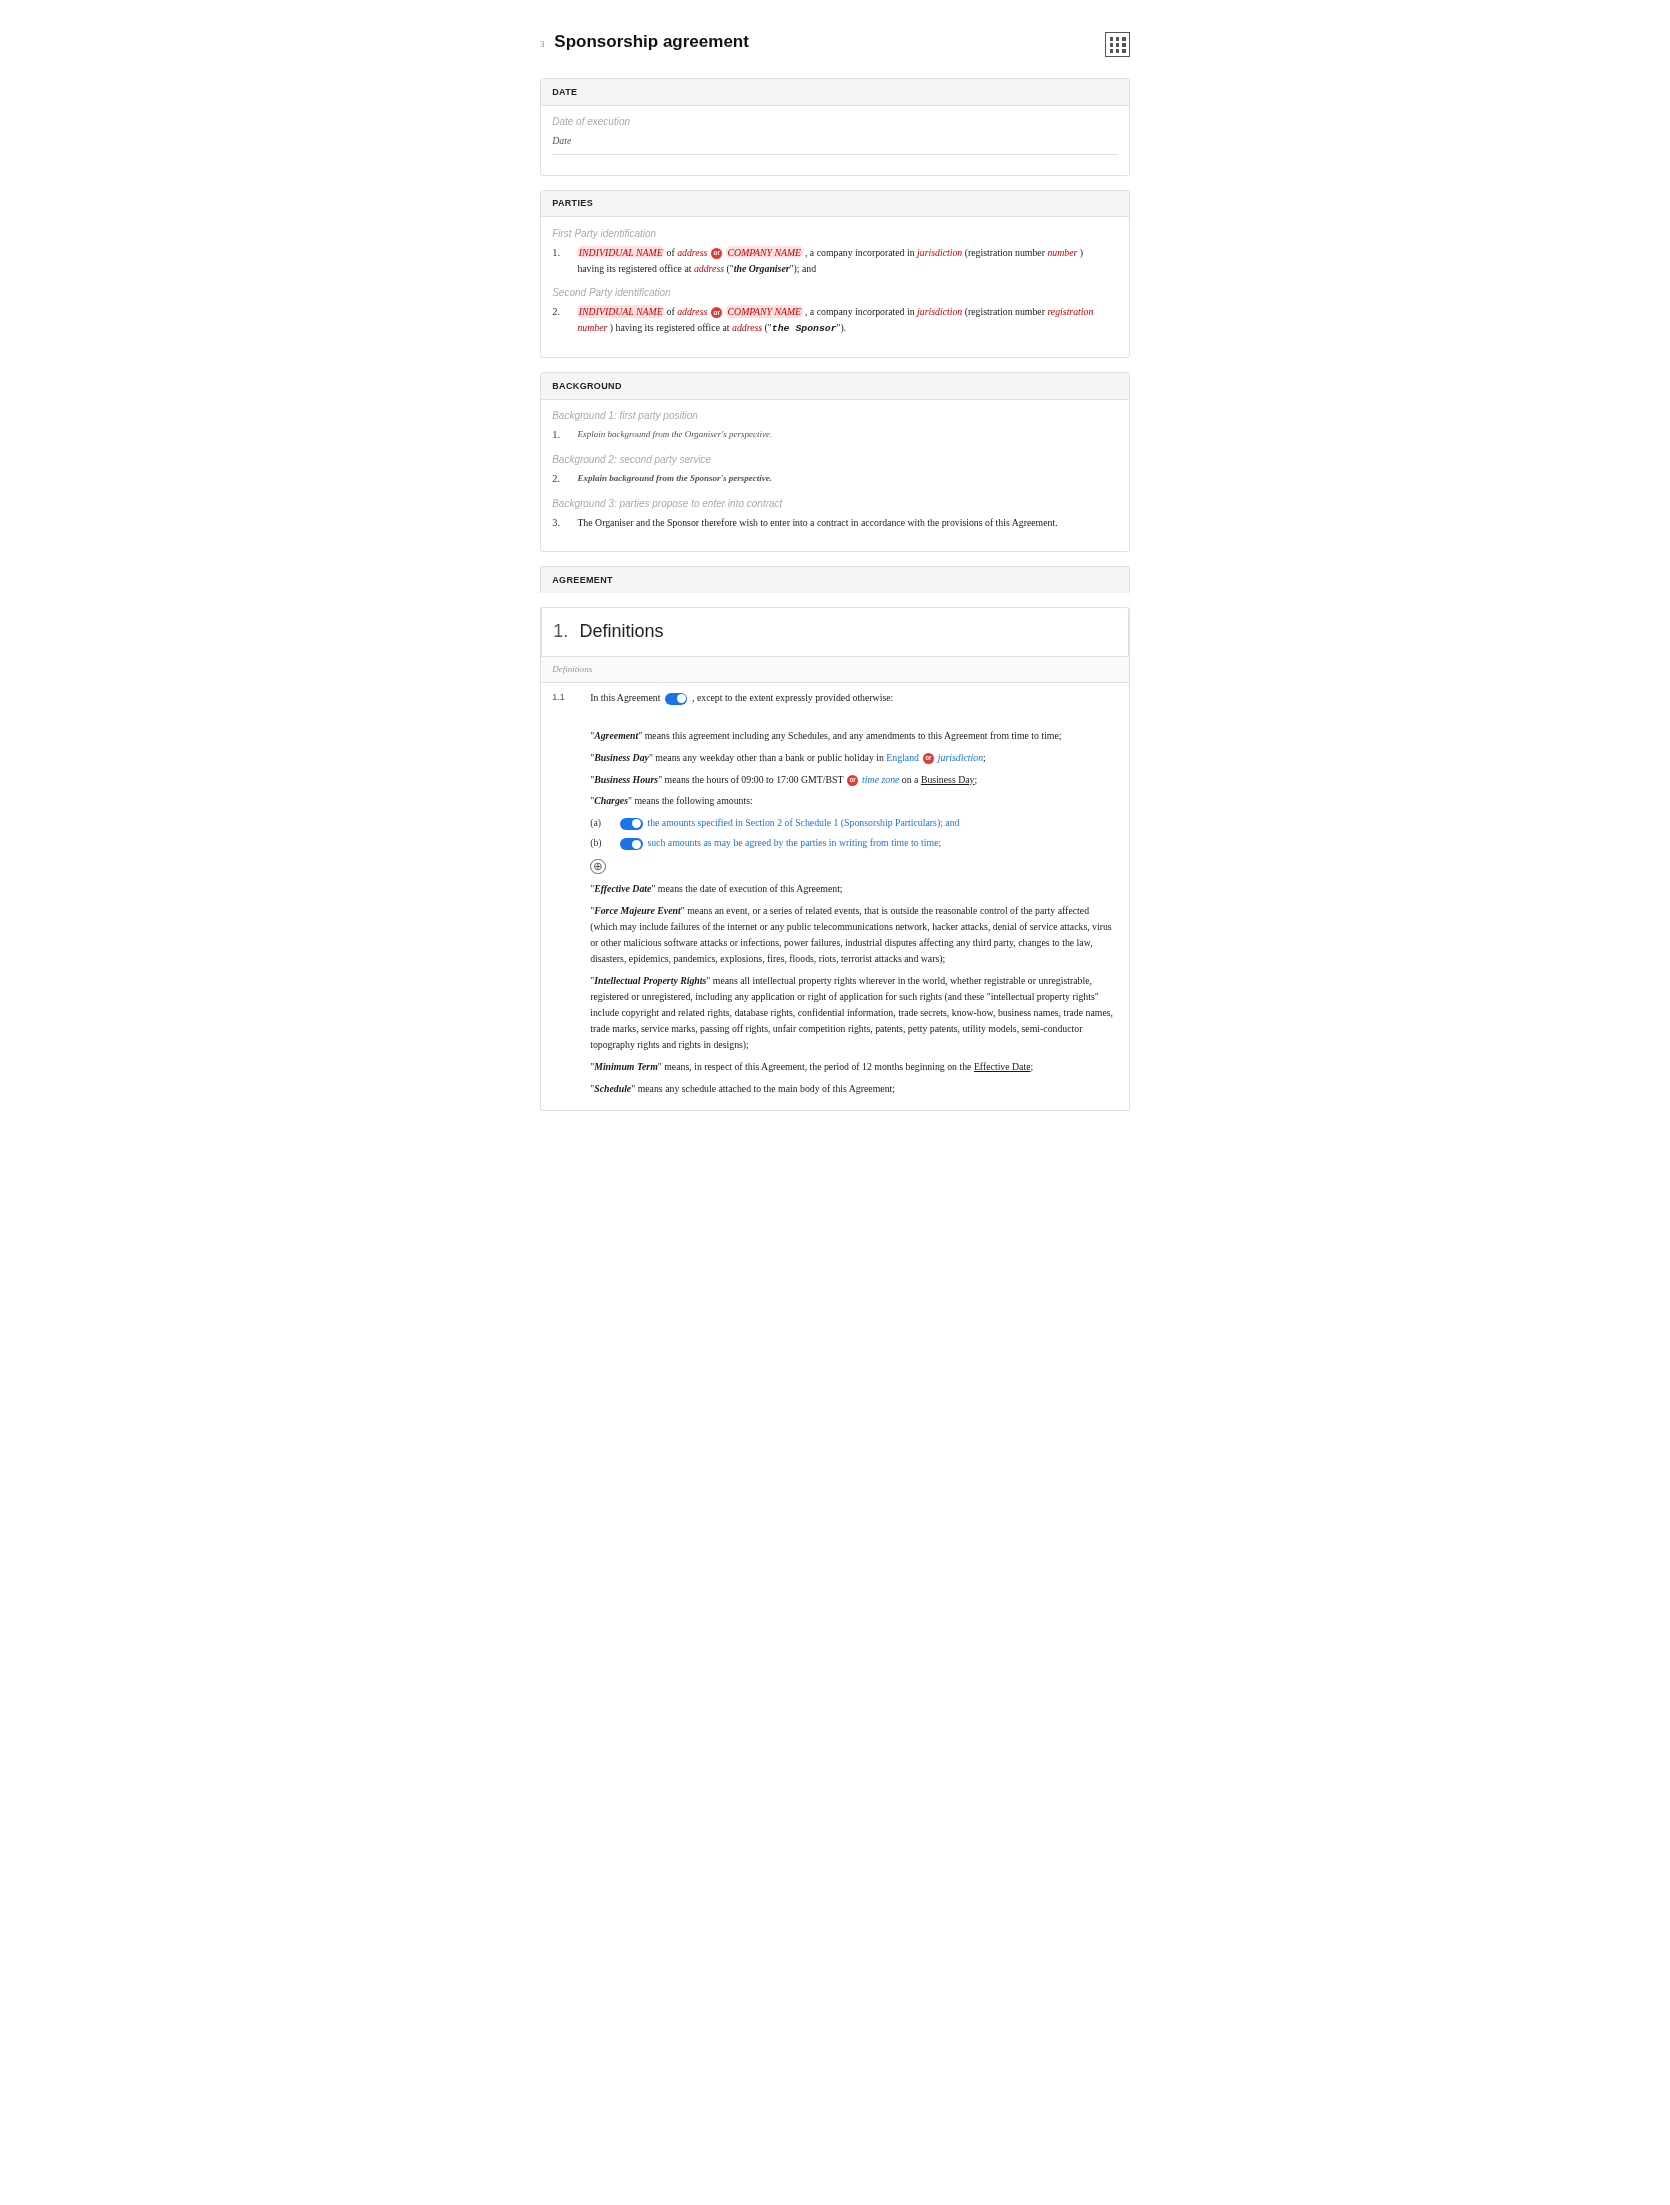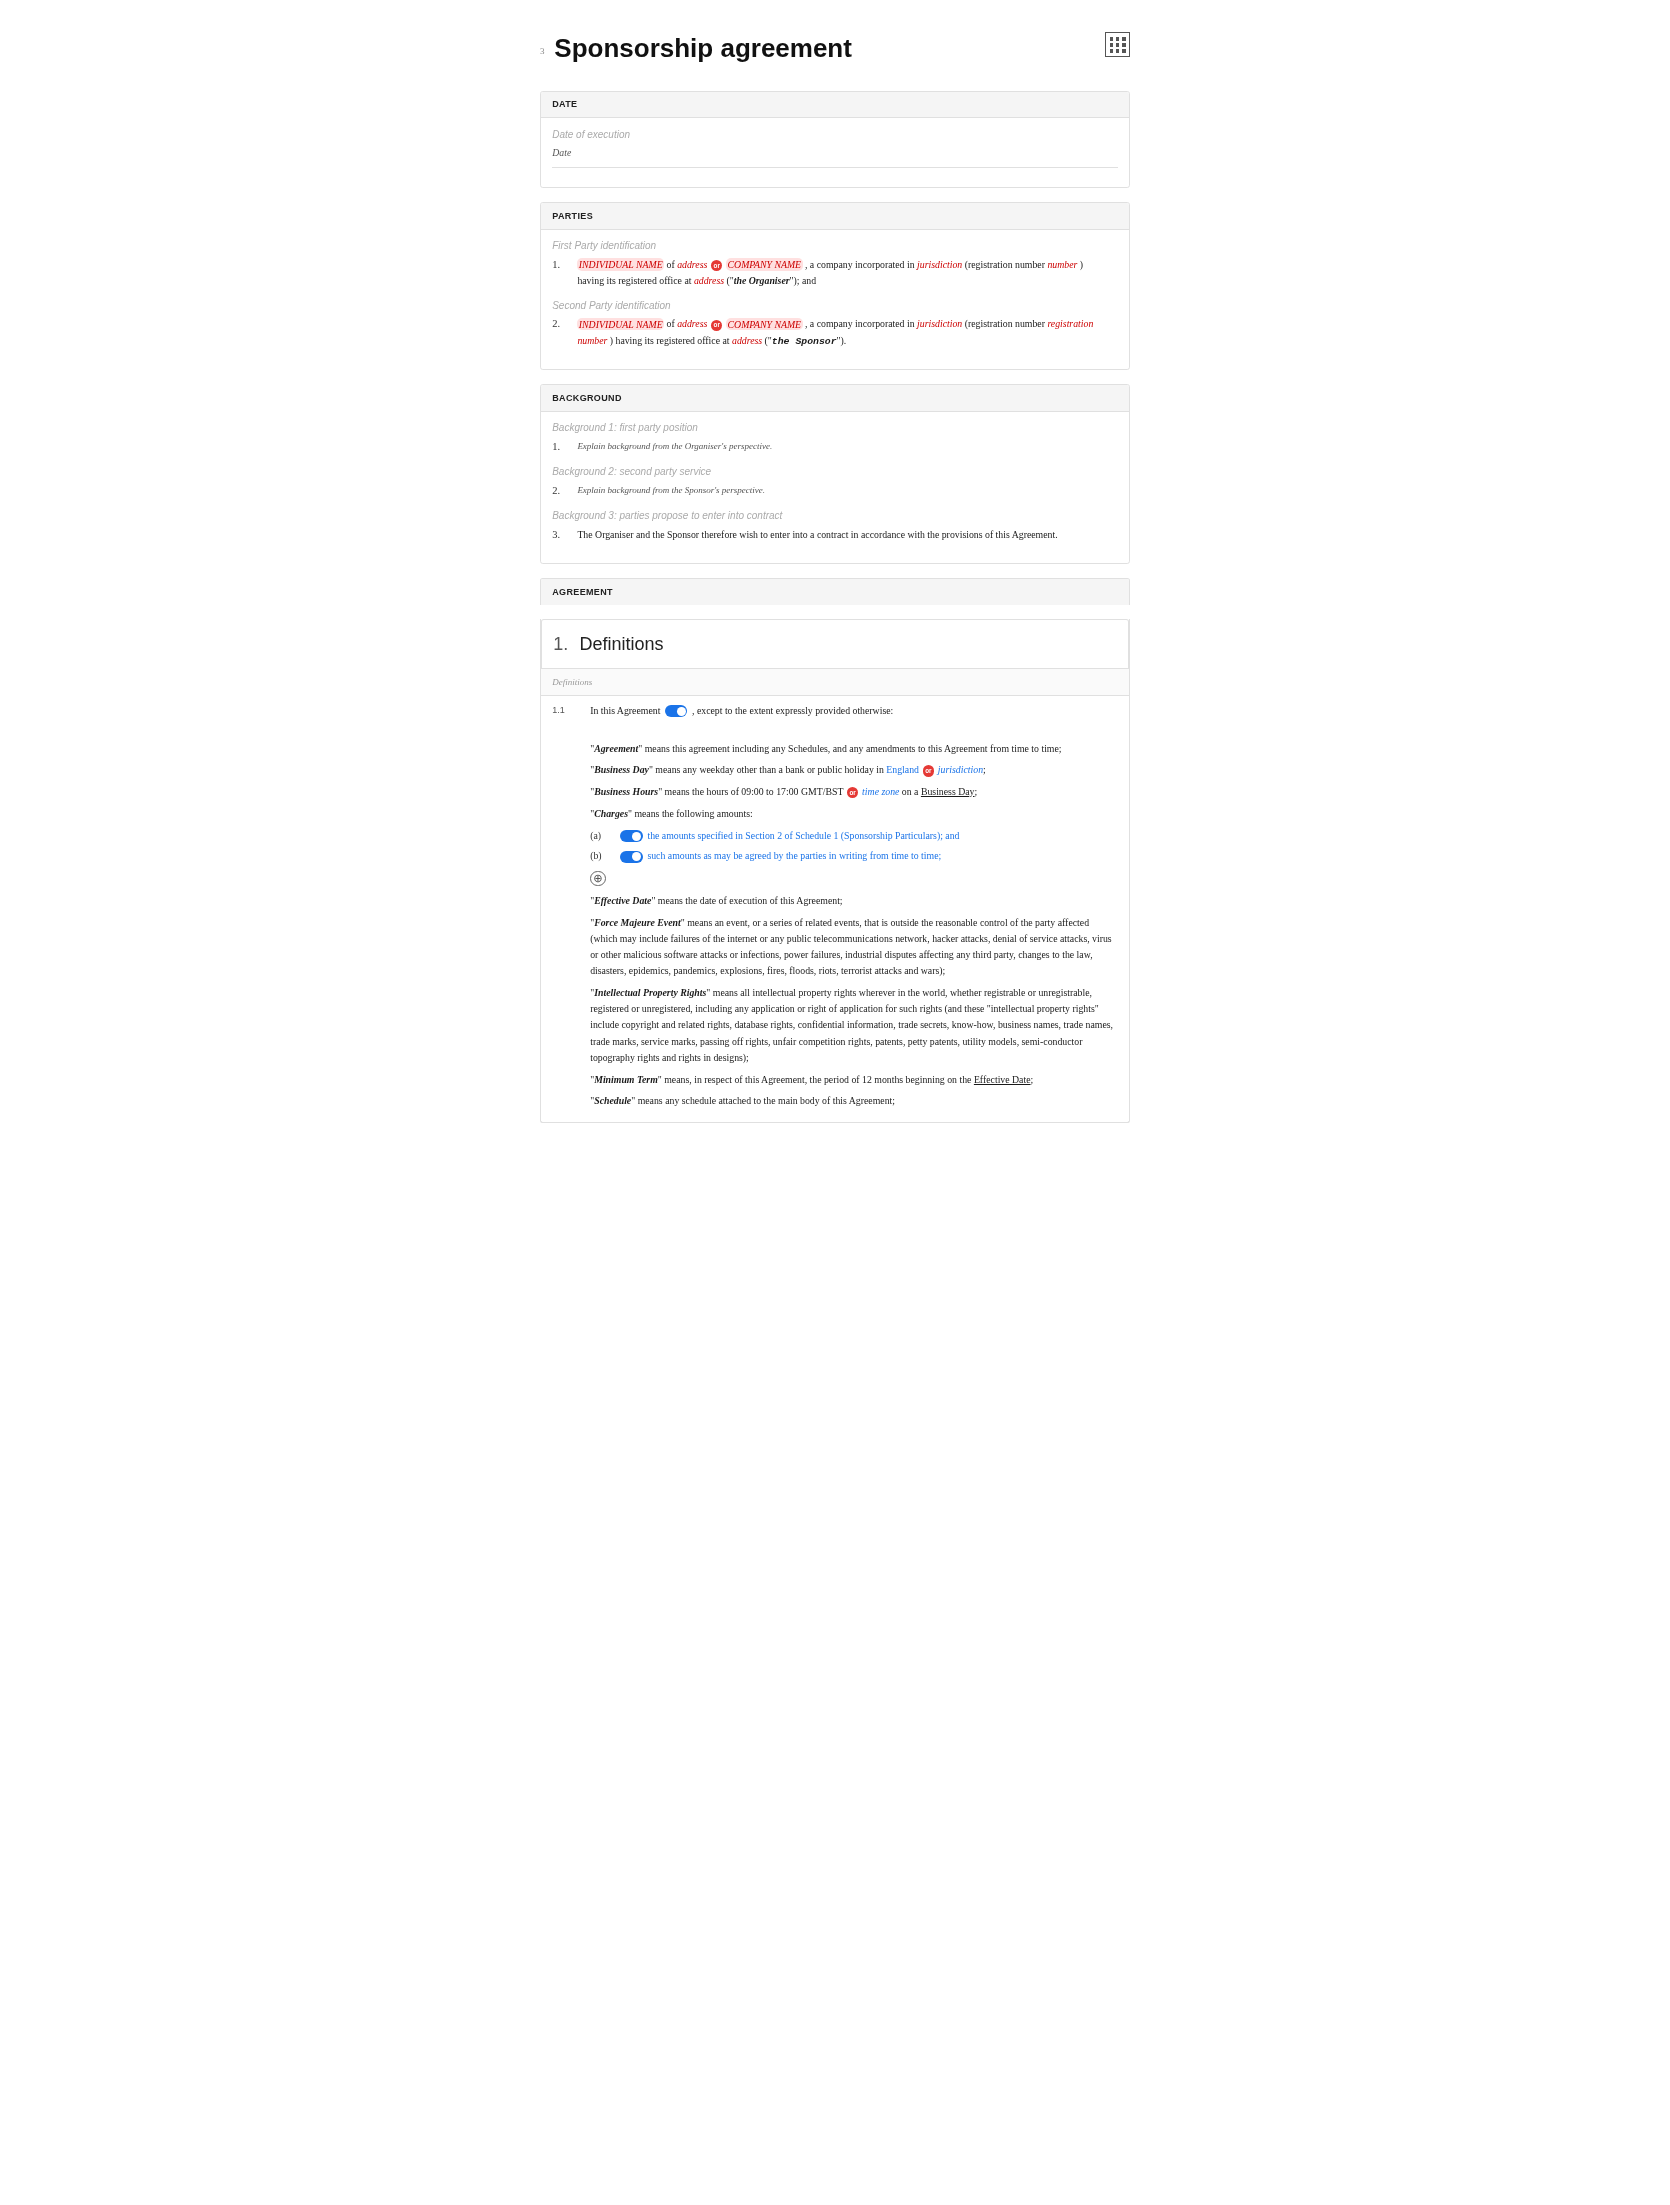--- a/index.html
+++ b/index.html
@@ -23,21 +23,21 @@
       display: flex;
       align-items: center;
       gap: 9.8px;
     }
     .page-num {
       font-size: 9px;
       color: #888;
       margin-top: 5.6px;
     }
     .doc-title {
-      font-size: 26px;
+      font-size: 17px;
       font-weight: 700;
       font-family: Arial, sans-serif;
       color: #111;
     }
     .grid-icon {
       width: 25px;
       height: 25px;
       border: 1.4px solid #555;
       display: grid;
       grid-template-columns: repeat(3,1fr);
@@ -324,21 +324,21 @@
   <div class="section-content">
     <ul class="numbered-list">
       <div class="field-label">Background 1: first party position</div>
       <li class="numbered-item">
         <span class="item-num">1.</span>
         <div class="item-content italic-gray" style="color:#555;font-style:italic;">Explain background from the Organiser's perspective.</div>
       </li>
       <div class="field-label">Background 2: second party service</div>
       <li class="numbered-item">
         <span class="item-num">2.</span>
-        <div class="item-content italic-gray" style="color:#555;font-style:italic;">Explain background from the Sponsor's perspective.</div>
+        <div class="item-content italic-gray" style="color:#555;font-style:italic;font-weight:bold;">Explain background from the Sponsor's perspective.</div>
       </li>
       <div class="field-label">Background 3: parties propose to enter into contract</div>
       <li class="numbered-item">
         <span class="item-num">3.</span>
         <div class="item-content">The Organiser and the Sponsor therefore wish to enter into a contract in accordance with the provisions of this Agreement.</div>
       </li>
     </ul>
   </div>
 </div>
 

